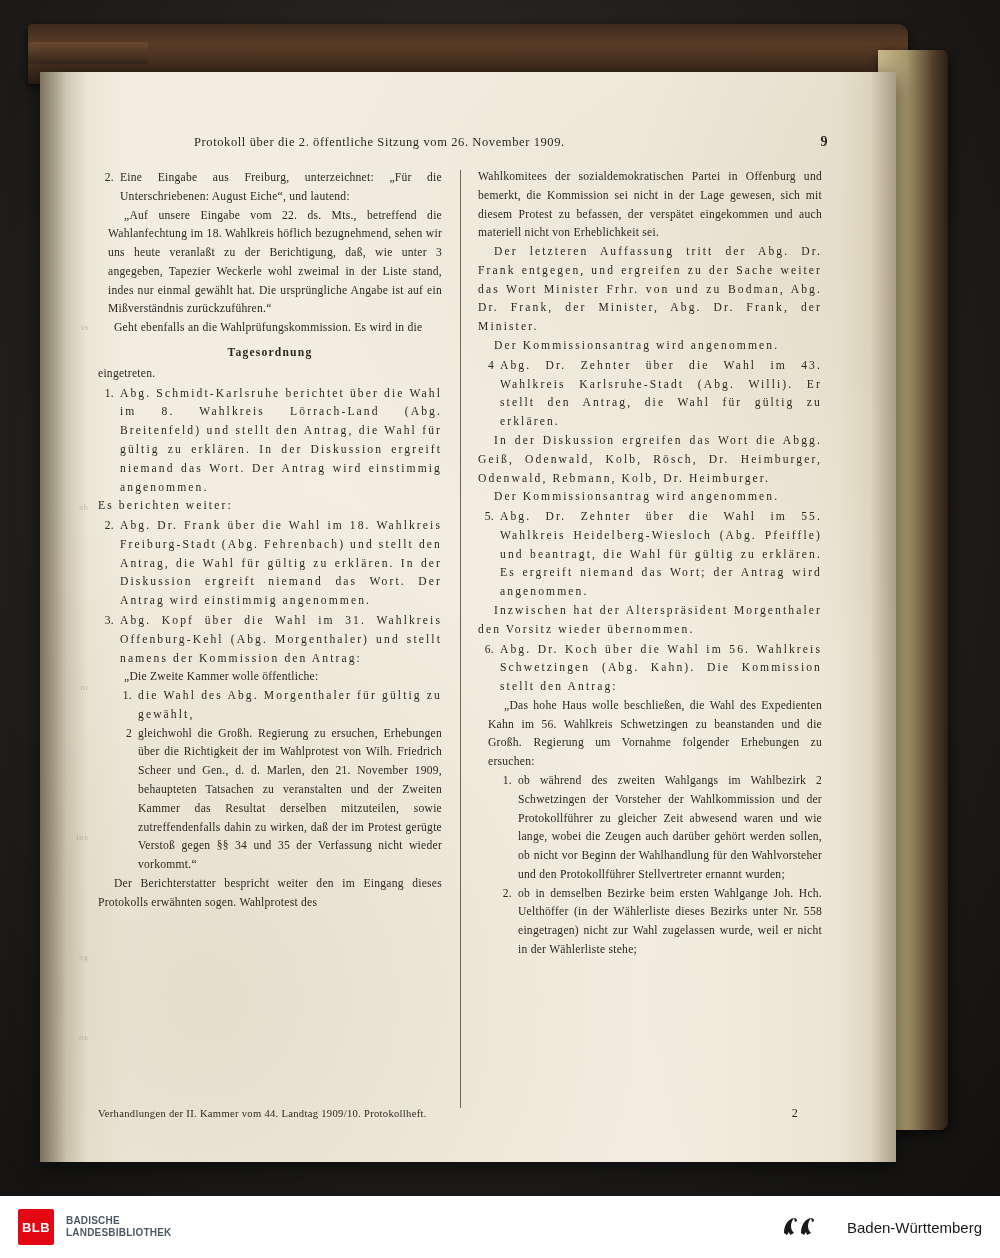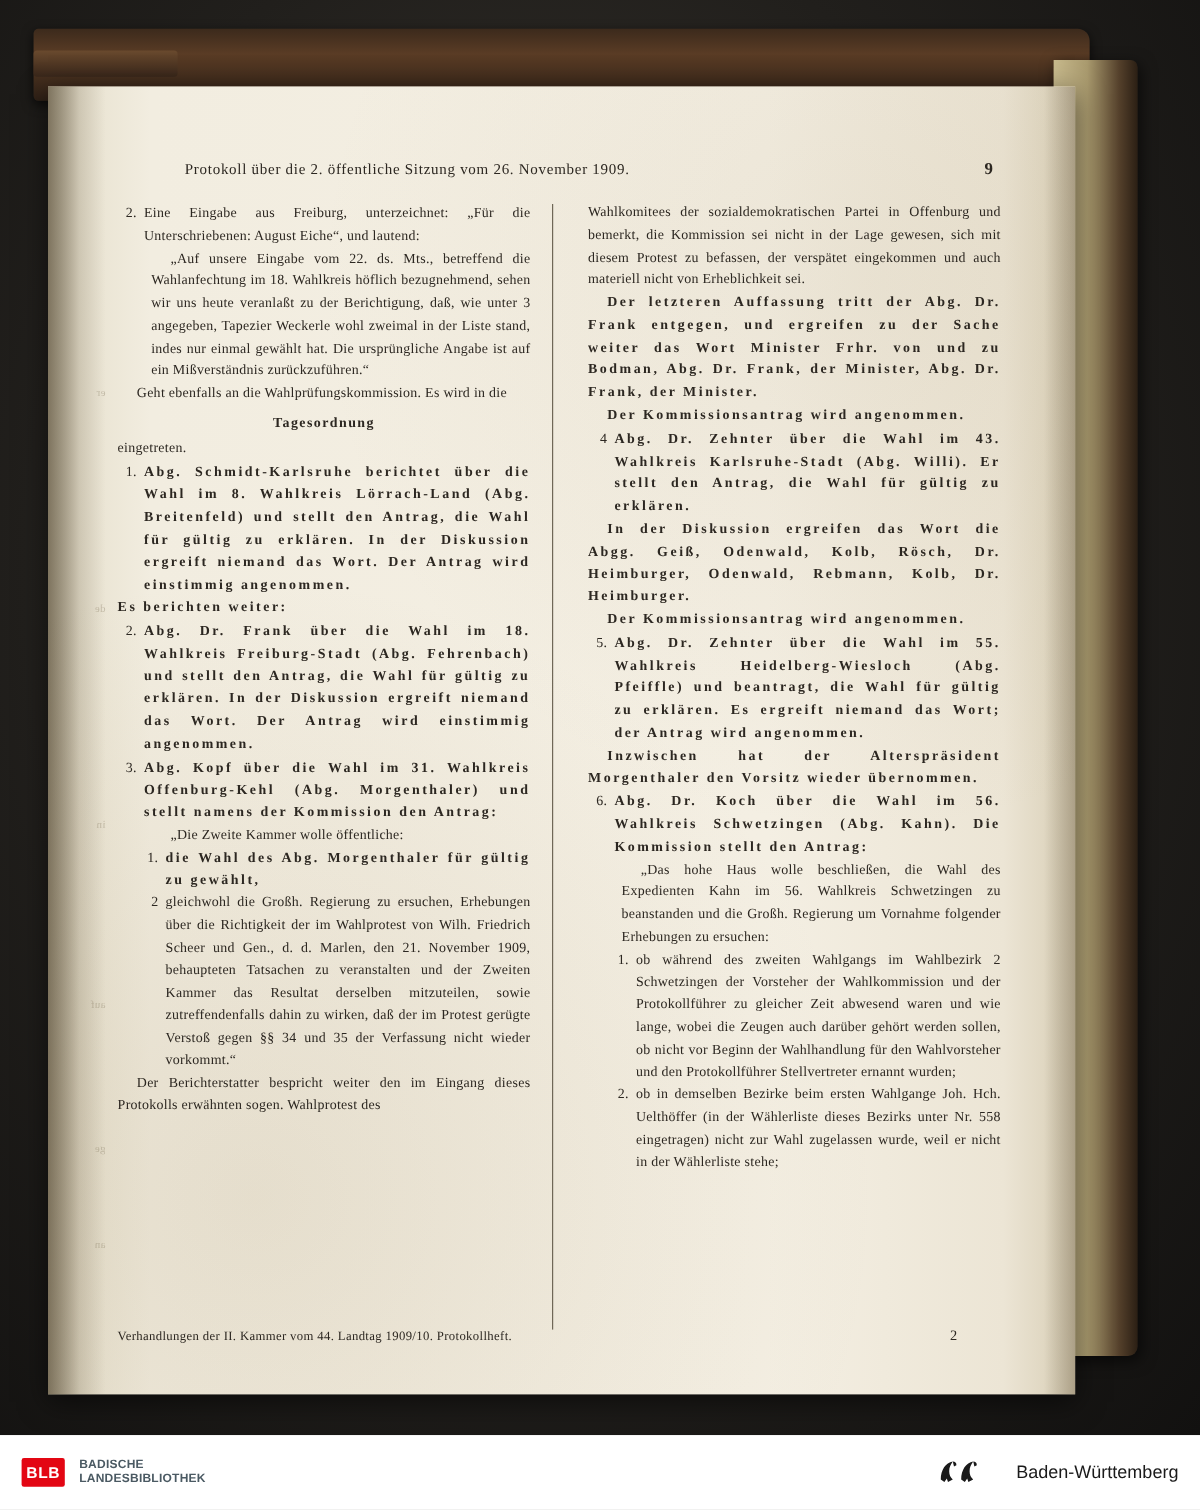--- a/index.html
+++ b/index.html
@@ -134,77 +134,77 @@
   }
   .running-head {
     display: flex;
     align-items: baseline;
     justify-content: space-between;
     font-size: 12.5px;
     letter-spacing: 0.6px;
     margin-bottom: 18px;
   }
   .running-head .rh-title {
-    margin-left: 56px;
+    margin-left: 96px;
   }
   .running-head .rh-page {
     font-size: 14px;
     font-weight: bold;
     margin-right: 10px;
   }
 
   .columns {
     display: flex;
     gap: 0;
     position: relative;
   }
   .col {
     width: 344px;
     font-size: 11.6px;
     line-height: 1.62;
     text-align: justify;
     letter-spacing: 0.25px;
   }
   .col-left { padding-right: 18px; }
-  .col-right { padding-left: 30px; }
+  .col-right { padding-left: 18px; }
   .col-rule {
     position: absolute;
     left: 362px;
     top: 2px;
     width: 1px;
     height: 938px;
     background: #6f6757;
   }
 
   p { margin: 0; }
   .para { text-indent: 16px; }
   .para-flush { text-indent: 0; }
   .subhead {
     text-align: center;
     font-weight: bold;
     letter-spacing: 1.2px;
     margin: 6px 0 2px 0;
   }
-  .sp { letter-spacing: 2.1px; font-weight: bold; }
+  .sp { letter-spacing: 2.1px; }
   .item {
     display: flex;
     gap: 6px;
     margin-top: 1px;
   }
   .item .num {
     width: 16px;
     flex: 0 0 16px;
     text-align: right;
   }
   .item .body {
     flex: 1 1 auto;
     text-align: justify;
   }
   .indent-block {
-    margin-left: 28px;
+    margin-left: 10px;
   }
   .item-sub {
     display: flex;
     gap: 6px;
     margin-left: 22px;
   }
   .item-sub .num {
     width: 12px;
     flex: 0 0 12px;
     text-align: right;
@@ -237,21 +237,21 @@
     justify-content: space-between;
     padding: 0 18px;
     box-sizing: border-box;
   }
   .brand-left {
     display: flex;
     align-items: center;
     gap: 12px;
   }
   .blb-logo {
-    width: 36px; height: 24px;
+    width: 36px; height: 36px;
     background: #e30613;
     color: #fff;
     font-family: "Liberation Sans", sans-serif;
     font-weight: bold;
     font-size: 13px;
     letter-spacing: 0.5px;
     display: flex;
     align-items: center;
     justify-content: center;
     border-radius: 2px;

